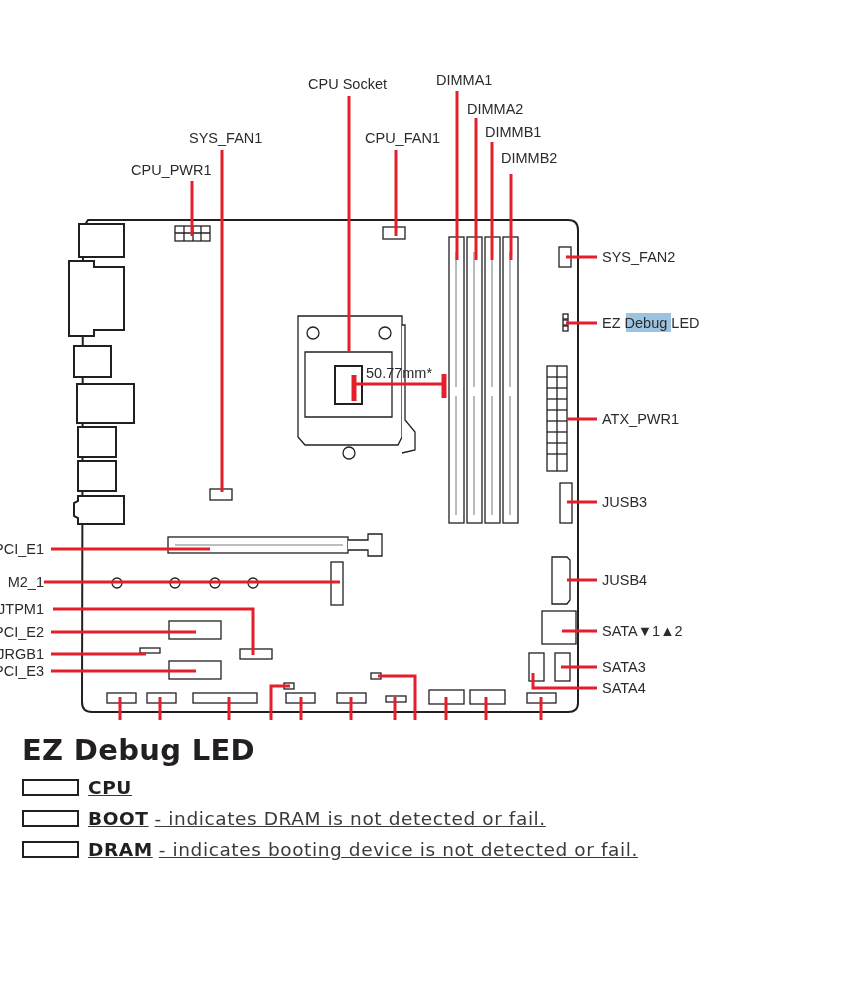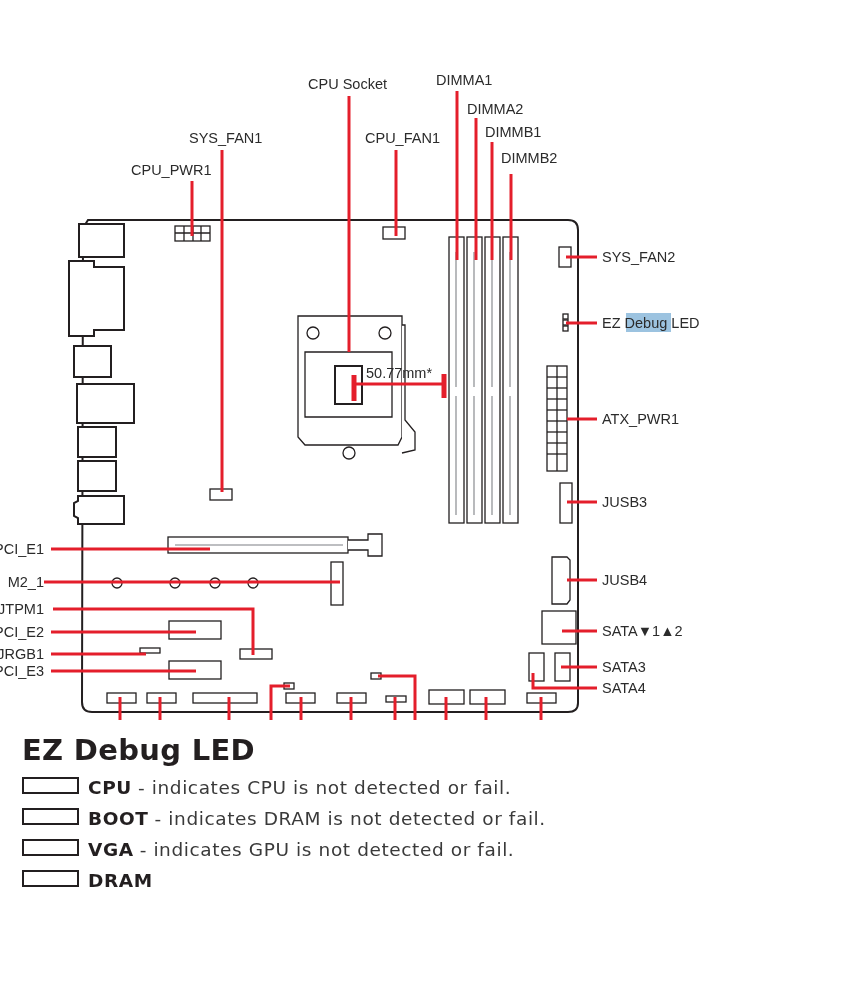--- a/index.html
+++ b/index.html
@@ -8,21 +8,21 @@
   .lbl { font-family:"Liberation Sans", sans-serif; font-size:14.5px; fill:#2b2b2b; }
   .lbl-l { text-anchor:end; }
   .red { stroke:#e41e2b; stroke-width:3; fill:none; }
   .blk { stroke:#231f20; stroke-width:2; fill:#fff; }
   .blkt { stroke:#231f20; stroke-width:1.3; fill:#fff; }
   .gry { stroke:#a7a9ac; stroke-width:1.6; fill:#fff; }
   .hl { fill:#9cc3e0; }
   #section { position:absolute; left:22px; top:733px; width:830px; }
   #section-title { font-family:"DejaVu Sans", sans-serif; font-weight:bold; font-size:29px; margin:0; color:#231f20; letter-spacing:0.3px; }
   #section-desc { font-family:"DejaVu Sans", sans-serif; font-size:18.5px; color:#3a3a3a; margin:9px 0 0 0; letter-spacing:0.6px; }
-  .led-row { display:flex; align-items:flex-start; margin-top:10px; font-size:18.5px; letter-spacing:0.6px; color:#3a3a3a; }
+  .led-row { display:flex; align-items:center; margin-top:10px; font-size:18.5px; letter-spacing:0.6px; color:#3a3a3a;text-decoration:underline; }
   .led-box { width:57px; height:17px; border:2.5px solid #231f20; box-sizing:border-box; margin-right:9px; flex:none; }
   .led-name { font-weight:bold; color:#231f20; margin-right:6px; }
 </style>
 </head>
 <body>
 
 <svg id="diagram" viewBox="0 0 859 730" xmlns="http://www.w3.org/2000/svg">
 
   <path d="M83 228 L88 220 L568 220 Q578 220 578 230 L578 703 Q578 712 568 712 L92 712 Q82 712 82 702 Z" class="blk"></path>
 
@@ -192,29 +192,24 @@
   <text class="lbl lbl-l" x="44" y="659">JRGB1</text>
   <text class="lbl lbl-l" x="44" y="676">PCI_E3</text>
   <text class="lbl" x="366" y="378">50.77mm*</text>
 </svg>
 
 <div id="section">
   <h2 id="section-title">EZ Debug LED</h2>
   <div class="led-row">
     <span class="led-box"></span>
     <span class="led-name">CPU</span>
-    <span>- indicates CPU is not detected or fail.</span>
   </div>
   <div class="led-row">
     <span class="led-box"></span>
     <span class="led-name">BOOT</span>
     <span>- indicates DRAM is not detected or fail.</span>
   </div>
   <div class="led-row">
     <span class="led-box"></span>
-    <span class="led-name">VGA</span>
-    <span>- indicates GPU is not detected or fail.</span>
-  </div>
-  <div class="led-row">
-    <span class="led-box"></span>
     <span class="led-name">DRAM</span>
+    <span>- indicates booting device is not detected or fail.</span>
   </div>
 </div>
 
 </body></html>

